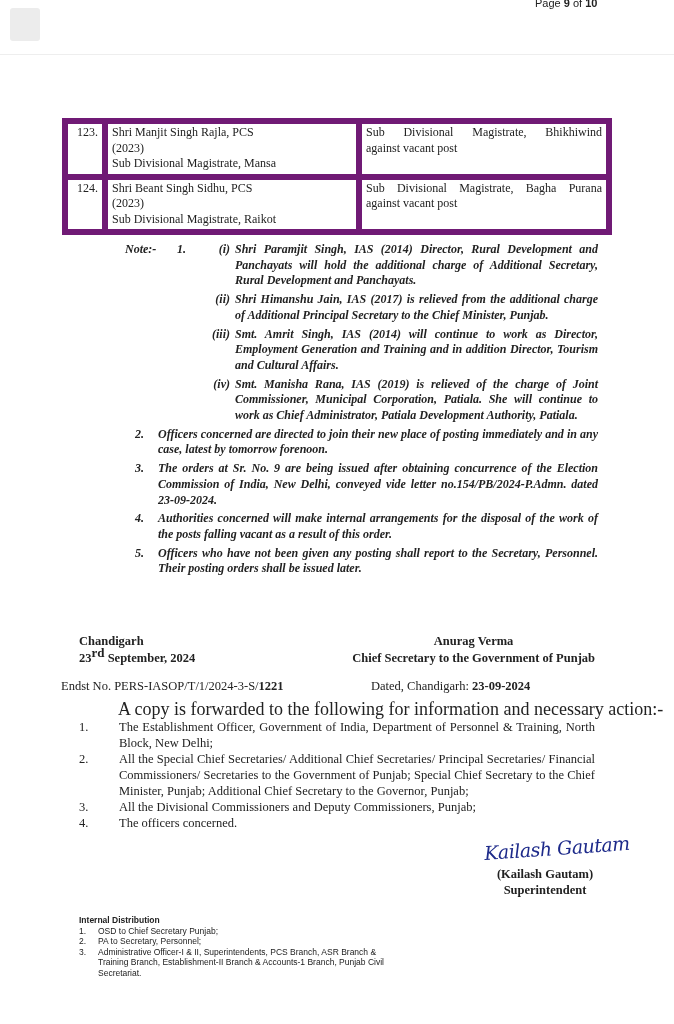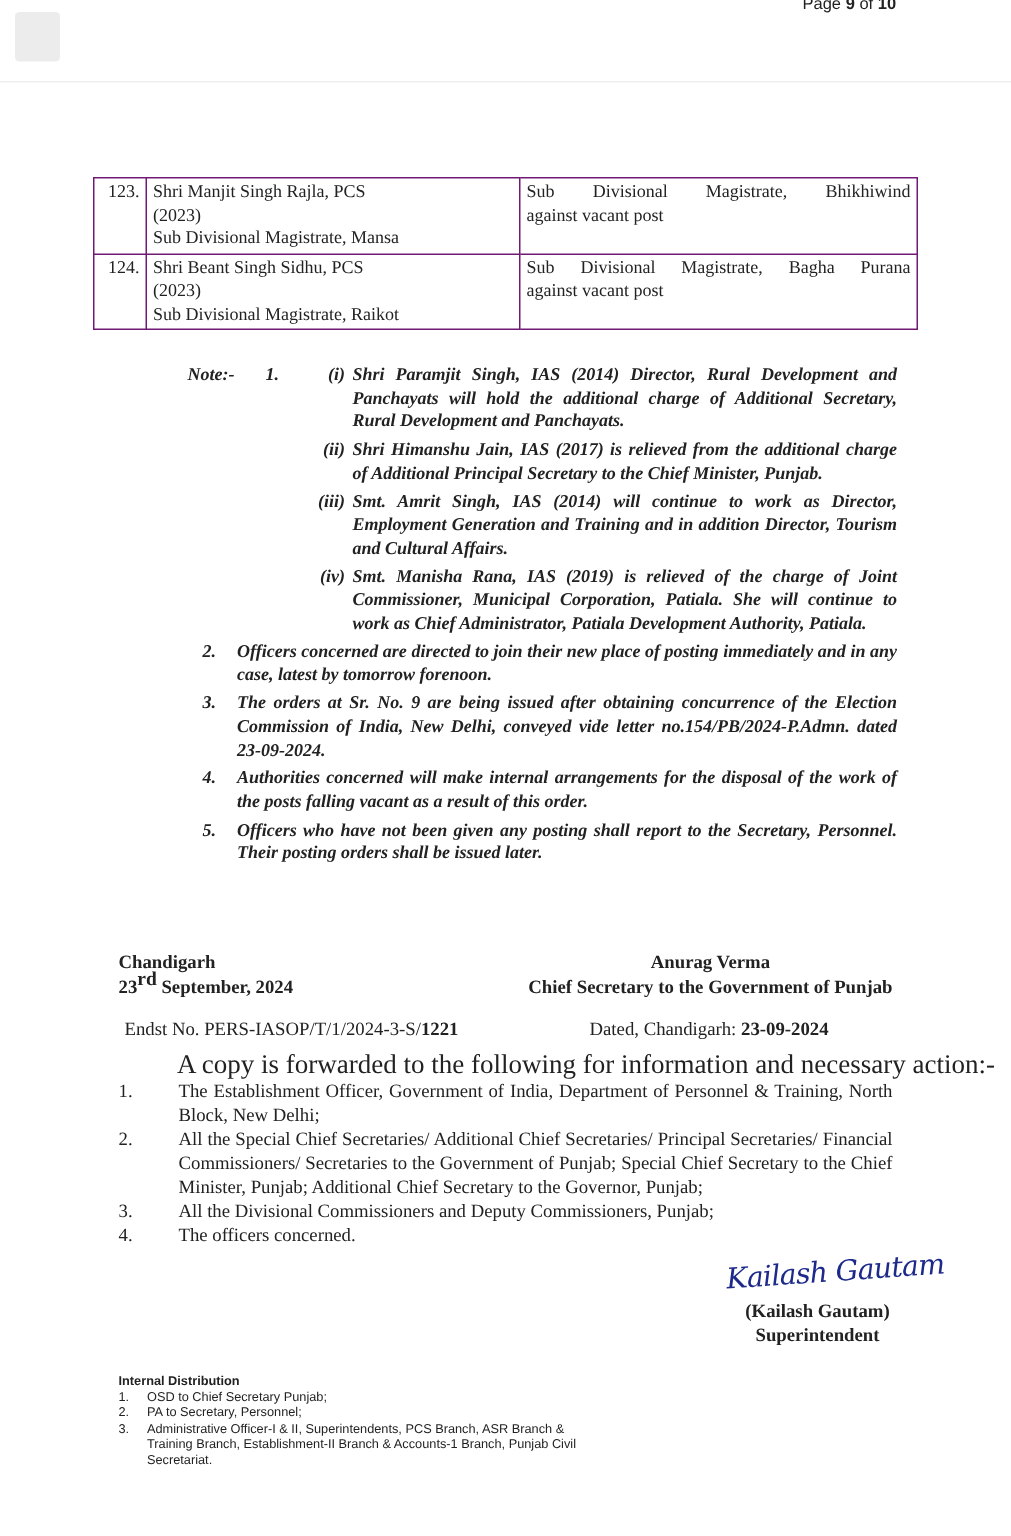--- a/index.html
+++ b/index.html
@@ -3,41 +3,41 @@
 <meta charset="utf-8">
 <style>
   html, body { margin: 0; padding: 0; background: #ffffff; }
   body { width: 674px; height: 1024px; position: relative; overflow: hidden; color: #1a1a1a; font-family: "DejaVu Serif", serif; }
   .pagenum { position: absolute; top: -3px; left: 535px; font-family: "Liberation Sans", sans-serif; font-size: 11px; color: #222; }
   .pagenum b { font-weight: bold; }
   .thumb { position: absolute; top: 8px; left: 10px; width: 30px; height: 33px; background: #ececec; border-radius: 3px; }
   .hr { position: absolute; top: 54px; left: 0; width: 674px; height: 1px; background: #eeeeee; }
 
   table.postings { position: absolute; top: 118px; left: 62px; width: 550px; border-collapse: collapse; font-family: "Liberation Serif", serif; font-size: 12px; line-height: 15.5px; color: #222; }
-  table.postings td { border: 1px solid #701a75; vertical-align: top; padding: 1px 4px 2px 4px; }
+  table.postings td { border: 6px solid #701a75; vertical-align: top; padding: 1px 4px 2px 4px; }
   td.sr { width: 26px; text-align: right; padding-right: 3px; }
   td.from { width: 240px; }
   td.to { text-align: justify; text-align-last: left; }
   td.to .first { display: flex; justify-content: space-between; }
 
   .notes { position: absolute; top: 242px; left: 78px; width: 520px; font-family: "Liberation Serif", serif; font-style: italic; font-weight: bold; font-size: 12px; line-height: 15.7px; color: #222; }
   .note-row { position: relative; margin-left: 47px; }
   .lbl-note { position: absolute; left: 0; top: 0; }
   .lbl-one { position: absolute; left: 52px; top: 0; }
   .sub { position: relative; padding-left: 110px; margin-bottom: 3px; text-align: justify; }
   .sub .roman { position: absolute; right: calc(100% - 105px); top: 0; white-space: nowrap; }
   .num-item { position: relative; padding-left: 80px; margin-top: 3px; margin-bottom: 3px; text-align: justify; }
   .num-item .n { position: absolute; left: 57px; top: 0; }
 
   .sig-block { position: absolute; top: 633px; left: 79px; width: 516px; font-family: "Liberation Serif", serif; font-weight: bold; font-size: 12.5px; line-height: 16.5px; color: #222; }
   .sig-left { position: absolute; left: 0; top: 0; }
   .sig-right { position: absolute; right: 0; top: 0; text-align: center; }
   sup { font-size: 13px; vertical-align: super; line-height: 0; }
 
-  .endst { position: absolute; top: 679px; left: 83px; width: 520px; font-family: "Liberation Serif", serif; font-size: 12.5px; color: #222; }
+  .endst { position: absolute; top: 679px; left: 61px; width: 520px; font-family: "Liberation Serif", serif; font-size: 12.5px; color: #222; }
   .endst .date { position: absolute; left: 310px; top: 0; }
   .copy-intro { position: absolute; top: 699px; left: 118px; font-family: "Liberation Serif", serif; font-size: 18px; color: #222; }
 
   .fwd-list { position: absolute; top: 719px; left: 79px; width: 516px; font-family: "Liberation Serif", serif; font-size: 12.5px; line-height: 16px; color: #222; }
   .fwd-item { position: relative; padding-left: 40px; text-align: justify; }
   .fwd-item .n { position: absolute; left: 0; top: 0; }
 
   .signature { position: absolute; top: 837px; left: 484px; font-family: "DejaVu Serif", serif; font-style: italic; font-size: 19px; color: #1d2a8a; letter-spacing: -0.5px; transform: rotate(-4deg); }
   .sup-block { position: absolute; top: 867px; left: 480px; width: 130px; text-align: center; font-family: Liberation Serif, serif; font-weight: bold; font-size: 12.5px; line-height: 15.5px; color: #222; }
 

